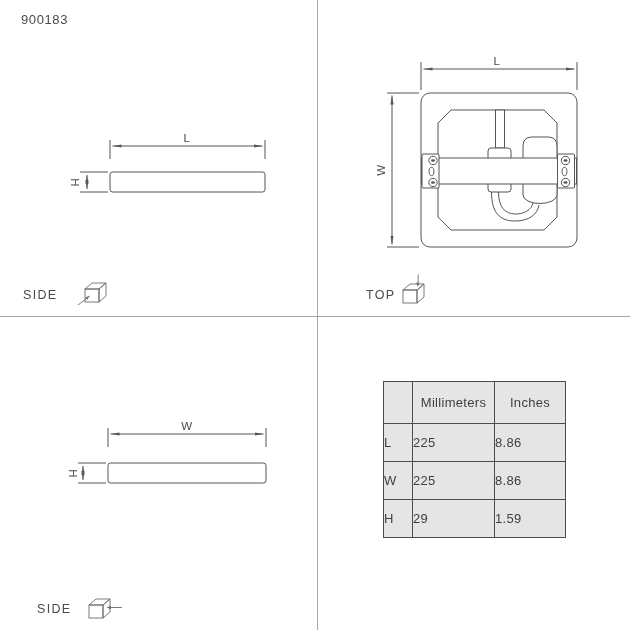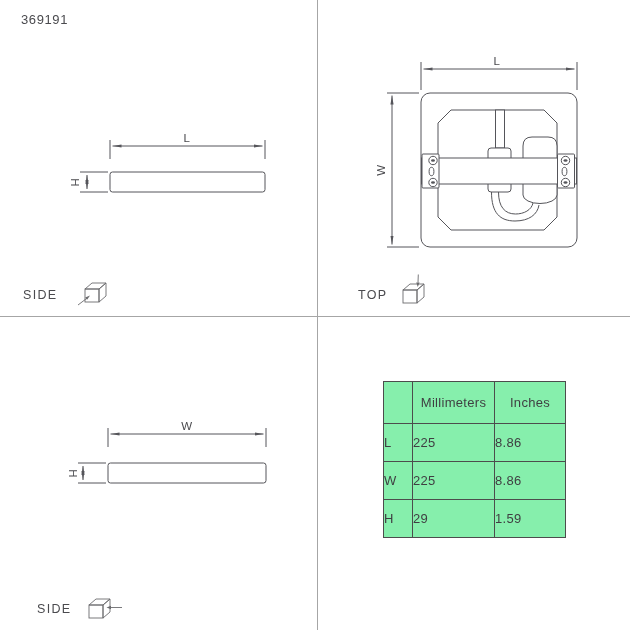--- a/index.html
+++ b/index.html
@@ -3,49 +3,49 @@
 <meta charset="utf-8">
 <style>
   html,body{margin:0;padding:0;background:#fff;}
   body{width:630px;height:630px;font-family:"Liberation Sans",sans-serif;}
   #sheet{position:relative;width:630px;height:630px;background:#fff;overflow:hidden;}
   .div-v{position:absolute;left:317px;top:0;width:1px;height:630px;background:#a6a6a6;}
   .div-h{position:absolute;left:0;top:316px;width:630px;height:1px;background:#a6a6a6;}
   #product-number{position:absolute;left:21px;top:12px;font-size:13px;letter-spacing:.6px;color:#4a4a4e;}
   .view-label{position:absolute;font-size:12.5px;letter-spacing:1.3px;color:#4a4a4e;}
   #front-label{left:23px;top:288px;}
-  #top-label{left:358px;top:288px;}
+  #top-label{left:366px;top:288px;}
   #side-label{left:37px;top:602px;}
   #drawings{position:absolute;left:0;top:0;}
   .ln{stroke:#55555a;stroke-width:1;fill:none;}
   .wf{fill:#ffffff;}
   .fill-dark{fill:#55555a;stroke:none;}
   #drawings text{font-family:"Liberation Sans",sans-serif;font-size:11.5px;letter-spacing:.5px;fill:#4a4a4e;stroke:none;}
   .icon{position:absolute;stroke:#6b6b6e;fill:none;stroke-width:.9;}
   .icon .ah{fill:#6b6b6e;stroke:none;}
   #front-icon{left:77px;top:279px;}
   #top-icon{left:396px;top:274px;}
   #side-icon{left:83px;top:595px;}
   #dims-table{position:absolute;left:383px;top:381px;border-collapse:collapse;table-layout:fixed;color:#3f3f42;font-size:13px;letter-spacing:.3px;}
-  #dims-table th,#dims-table td{border:1px solid #4c4c4c;vertical-align:middle;font-weight:normal;padding:0;background:#86efac;}
+  #dims-table th,#dims-table td{border:1px solid #4c4c4c;vertical-align:middle;font-weight:normal;padding:0;background:#e5e5e5;}
   #dims-table col.c0{width:29px;}
   #dims-table col.c1{width:82px;}
   #dims-table col.c2{width:71px;}
   #dims-table thead th{height:41px;}
   #dims-table tbody td{height:37px;}
 </style>
 </head>
 <body>
 
 <div id="sheet">
 
   <div class="div-v"></div>
   <div class="div-h"></div>
 
-  <div id="product-number">369191</div>
+  <div id="product-number">900183</div>
 
   <svg id="drawings" width="630" height="630" viewBox="0 0 630 630">
     <defs>
       <marker id="arr" viewBox="0 0 10 4" refX="10" refY="2" markerWidth="9" markerHeight="3.6" orient="auto-start-reverse">
         <path d="M10,2 L0,0.25 L0,3.75 Z" fill="#55555a"></path>
       </marker>
     </defs>
 
     <g class="ln">
       <path d="M110,140 V159 M265,140 V159"></path>

